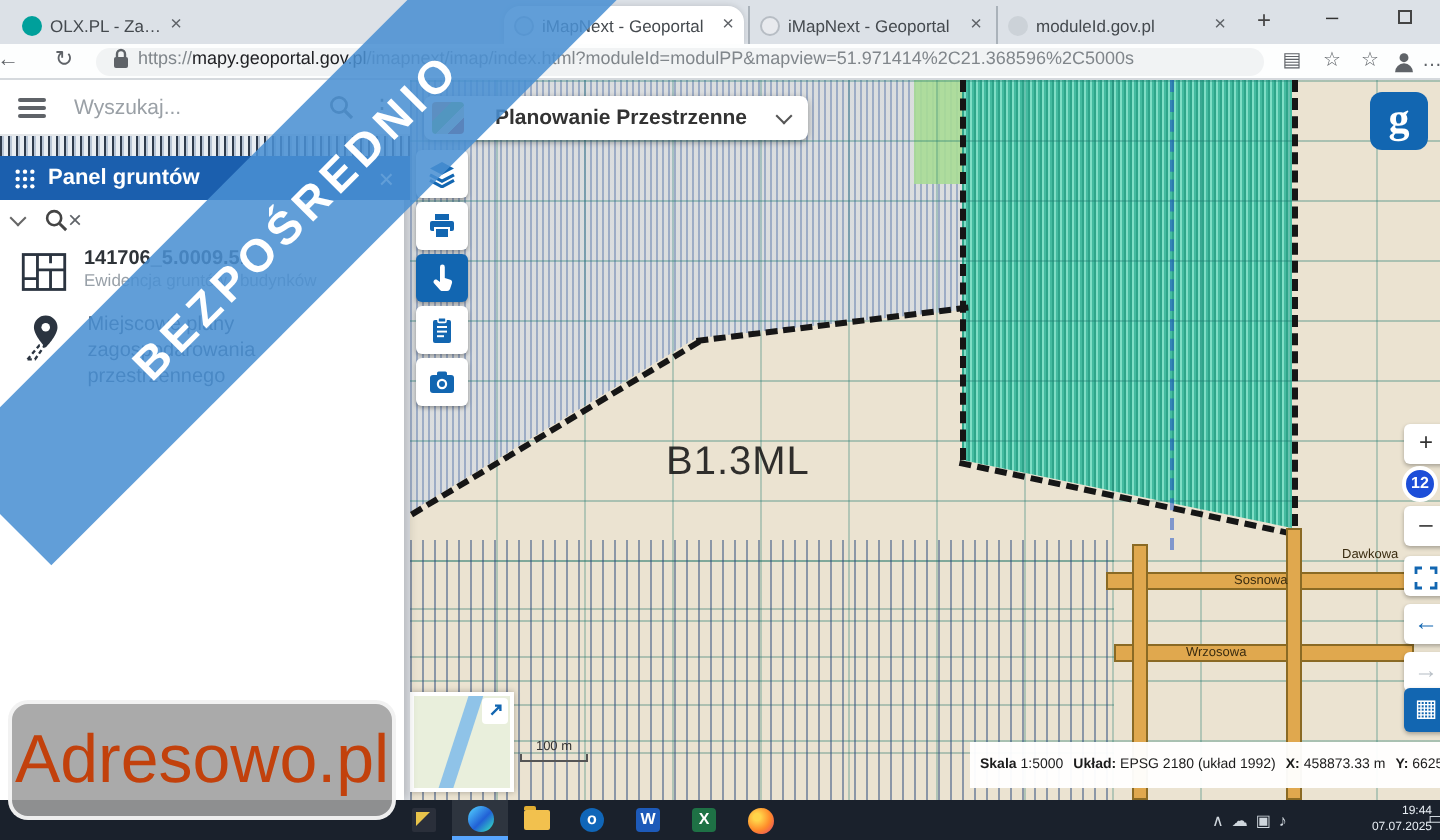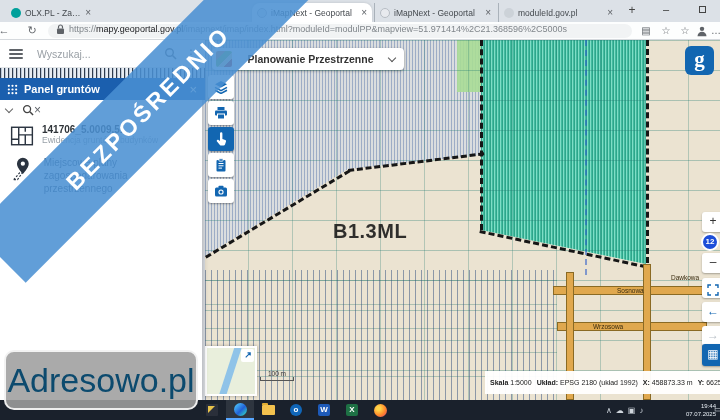--- a/index.html
+++ b/index.html
@@ -63,21 +63,21 @@
     background:repeating-linear-gradient(0deg, transparent 0 29px, rgba(30,120,110,.32) 29px 30px),
       repeating-linear-gradient(90deg, transparent 0 43px, rgba(30,120,110,.28) 43px 44px); }
   .hatchBottom { position:absolute; left:0; top:230px; width:352px; height:130px;
     background:repeating-linear-gradient(90deg, rgba(45,75,125,.5) 0 1px, transparent 1px 6px),
       repeating-linear-gradient(0deg, transparent 0 23px, rgba(30,110,100,.3) 23px 24px); }
   .dash { position:absolute; border-top:3px dashed #161616; transform-origin:0 0; }
   .dashv { position:absolute; width:0; border-left:3px dashed #161616; }
   .bluedash { position:absolute; left:380px; top:0; height:235px; width:0; border-left:2px dashed rgba(40,90,200,.55); }
   .road { position:absolute; background:#e0a84e; border:1px solid #8a6a24; }
   .street { position:absolute; font-size:6.5px; color:#3a2c10; line-height:8px; white-space:nowrap; }
-  .zone { position:absolute; font-weight:bold; color:rgba(20,20,20,.88); letter-spacing:.5px; }
+  .zone { position:absolute; font-weight:normal; color:rgba(20,20,20,.88); letter-spacing:.5px; }
 
   .layer-bar { position:absolute; left:7px; top:8px; width:192px; height:22px; background:#fff; border-radius:4px;
     box-shadow:0 1px 3px rgba(0,0,0,.35); display:flex; align-items:center; z-index:10; }
   .layer-thumb { width:16px; height:16px; margin-left:4px; border-radius:2px;
     background:linear-gradient(135deg,#d98a5a 0 30%,#8bc34a 30% 55%,#e8d9a0 55% 75%,#c0392b 75%); }
   .layer-label { flex:1; text-align:center; font-size:10.5px; font-weight:bold; color:#333; }
   .layer-chev { width:6px; height:6px; border-right:1.8px solid #555; border-bottom:1.8px solid #555; transform:rotate(45deg); margin:0 9px 2px 0; }
 
   .tool-btn { position:absolute; left:3px; width:26px; height:24px; background:#fff; border-radius:3px;
     box-shadow:0 1px 2px rgba(0,0,0,.35); color:#1266b1; display:flex; align-items:center; justify-content:center; z-index:10; cursor:pointer; }
@@ -125,21 +125,21 @@
   .ic-ff { width:13px; height:13px; border-radius:50%; background:radial-gradient(circle at 35% 35%,#ffd54a 15%,#ff8a2a 55%,#e3456b 95%); }
   .tray { position:absolute; left:606px; top:0; height:20px; display:flex; align-items:center; gap:4px; color:#cfd6dd; font-size:8px; }
   .clock { position:absolute; left:676px; top:2px; width:40px; text-align:right; color:#e8eef4; font-size:6px; line-height:8px; }
   .notif { position:absolute; left:714px; top:4px; color:#cfd6dd; font-size:9px; }
 
   
   .banner { position:absolute; left:148px; top:108px; width:420px; height:74px; transform:translate(-50%,-50%) rotate(-45deg);
     background:rgba(74,144,210,.87); display:flex; align-items:center; justify-content:center; z-index:40; }
   .banner span { color:#fff; font-size:23px; font-weight:bold; letter-spacing:3px; }
   .adresowo { position:absolute; left:4px; top:350px; width:194px; height:60px; background:rgba(158,158,158,.88);
-    border:2px solid rgba(255,255,255,.85); border-radius:10px; color:#0c4a6e; font-size:34px;
+    border:2px solid rgba(255,255,255,.85); border-radius:10px; color:#c2410c; font-size:34px;
     display:flex; align-items:center; justify-content:center; z-index:45; }
 </style>
 </head>
 <body>
 
 <div class="screen">
 
   <div class="tabstrip">
     <div class="tab" style="left:6px;width:90px;">
       <span class="favicon" style="background:#00a09b;"></span>

